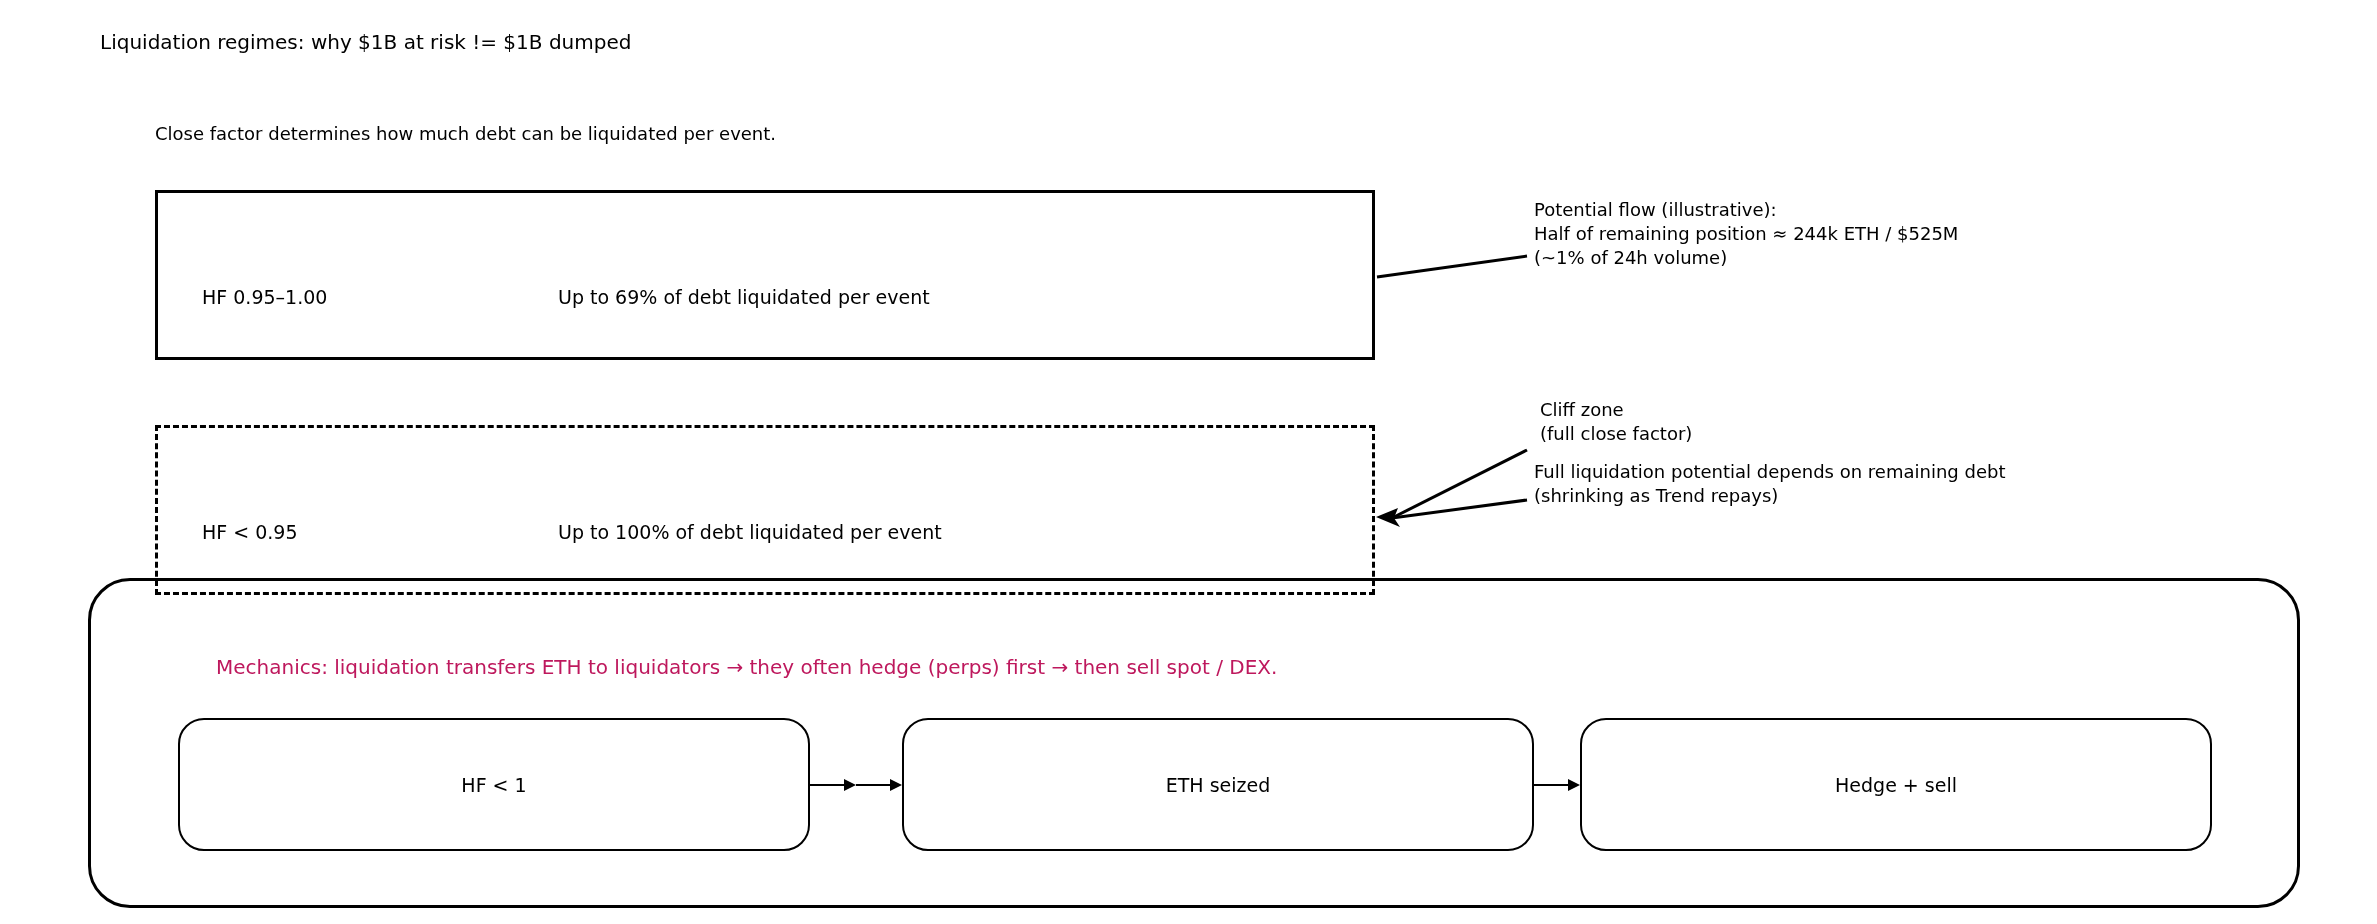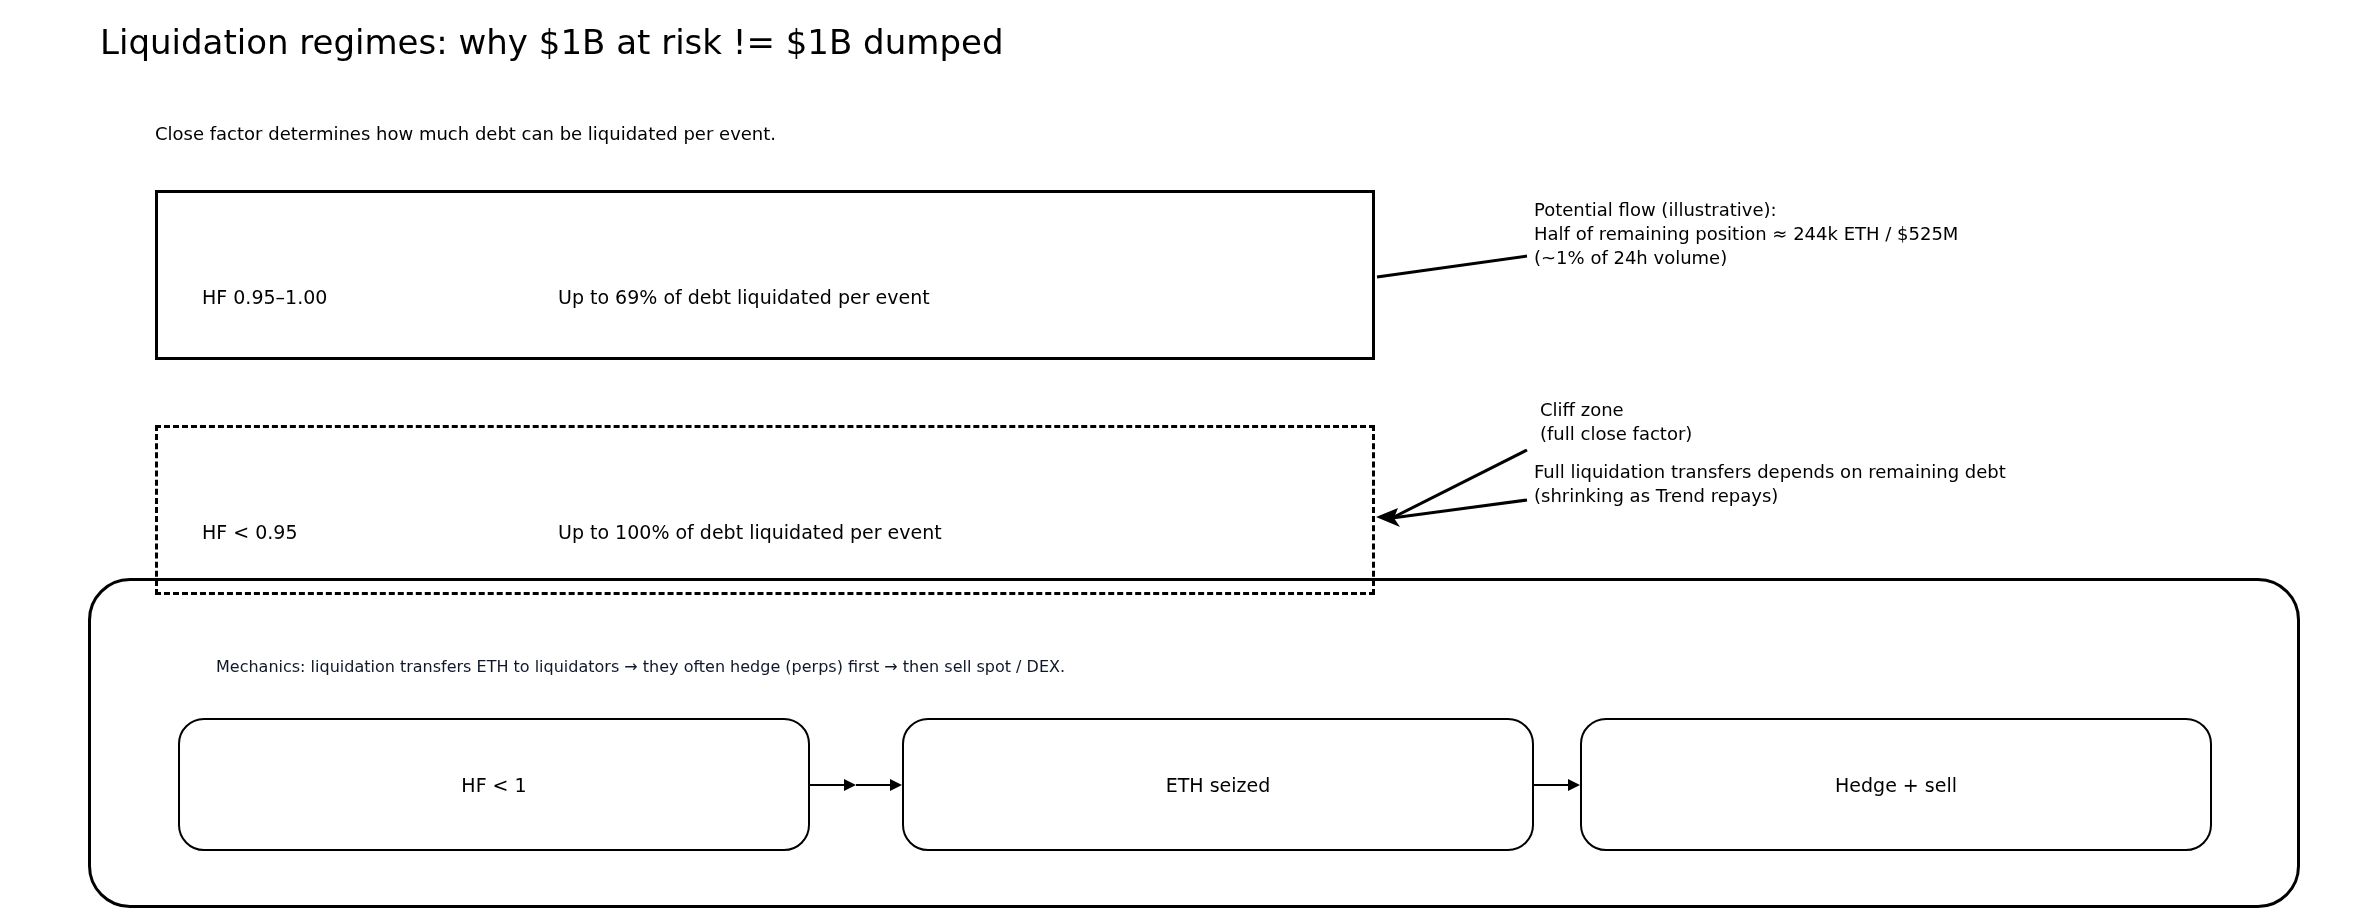--- a/index.html
+++ b/index.html
@@ -18,21 +18,21 @@
     height: 924px;
     background: #ffffff;
     overflow: hidden;
   }
 
   
   #page-title {
     position: absolute;
     left: 100px;
     top: 22px;
-    font-size: 34px;
+    font-size: 20px;
     line-height: 40px;
     font-weight: 400;
     white-space: nowrap;
     color: #000;
   }
   #subtitle {
     position: absolute;
     left: 155px;
     top: 122px;
     font-size: 18px;
@@ -101,24 +101,24 @@
     height: 330px;
     box-sizing: border-box;
     border: 3px solid #000000;
     border-radius: 42px;
     background: transparent;
   }
   #mechanics-note {
     position: absolute;
     left: 216px;
     top: 655px;
-    font-size: 16px;
+    font-size: 20px;
     line-height: 24px;
     white-space: nowrap;
-    color: #0f172a;
+    color: #be185d;
   }
 
   
   #step-flow {
     position: absolute;
     left: 178px;
     top: 718px;
     width: 2034px;
     height: 133px;
     display: flex;
@@ -227,16 +227,16 @@
     <polygon points="1376,517 1398,508 1394,518 1400,527" fill="#000000"></polygon>
   </svg>
 
   <div class="annot" id="annot-flow">Potential flow (illustrative):
 Half of remaining position ≈ 244k ETH / $525M
 (~1% of 24h volume)</div>
 
   <div class="annot" id="annot-cliff">Cliff zone
 (full close factor)</div>
 
-  <div class="annot" id="annot-fullliq">Full liquidation transfers depends on remaining debt
+  <div class="annot" id="annot-fullliq">Full liquidation potential depends on remaining debt
 (shrinking as Trend repays)</div>
 
 </div>
 
 </body></html>

